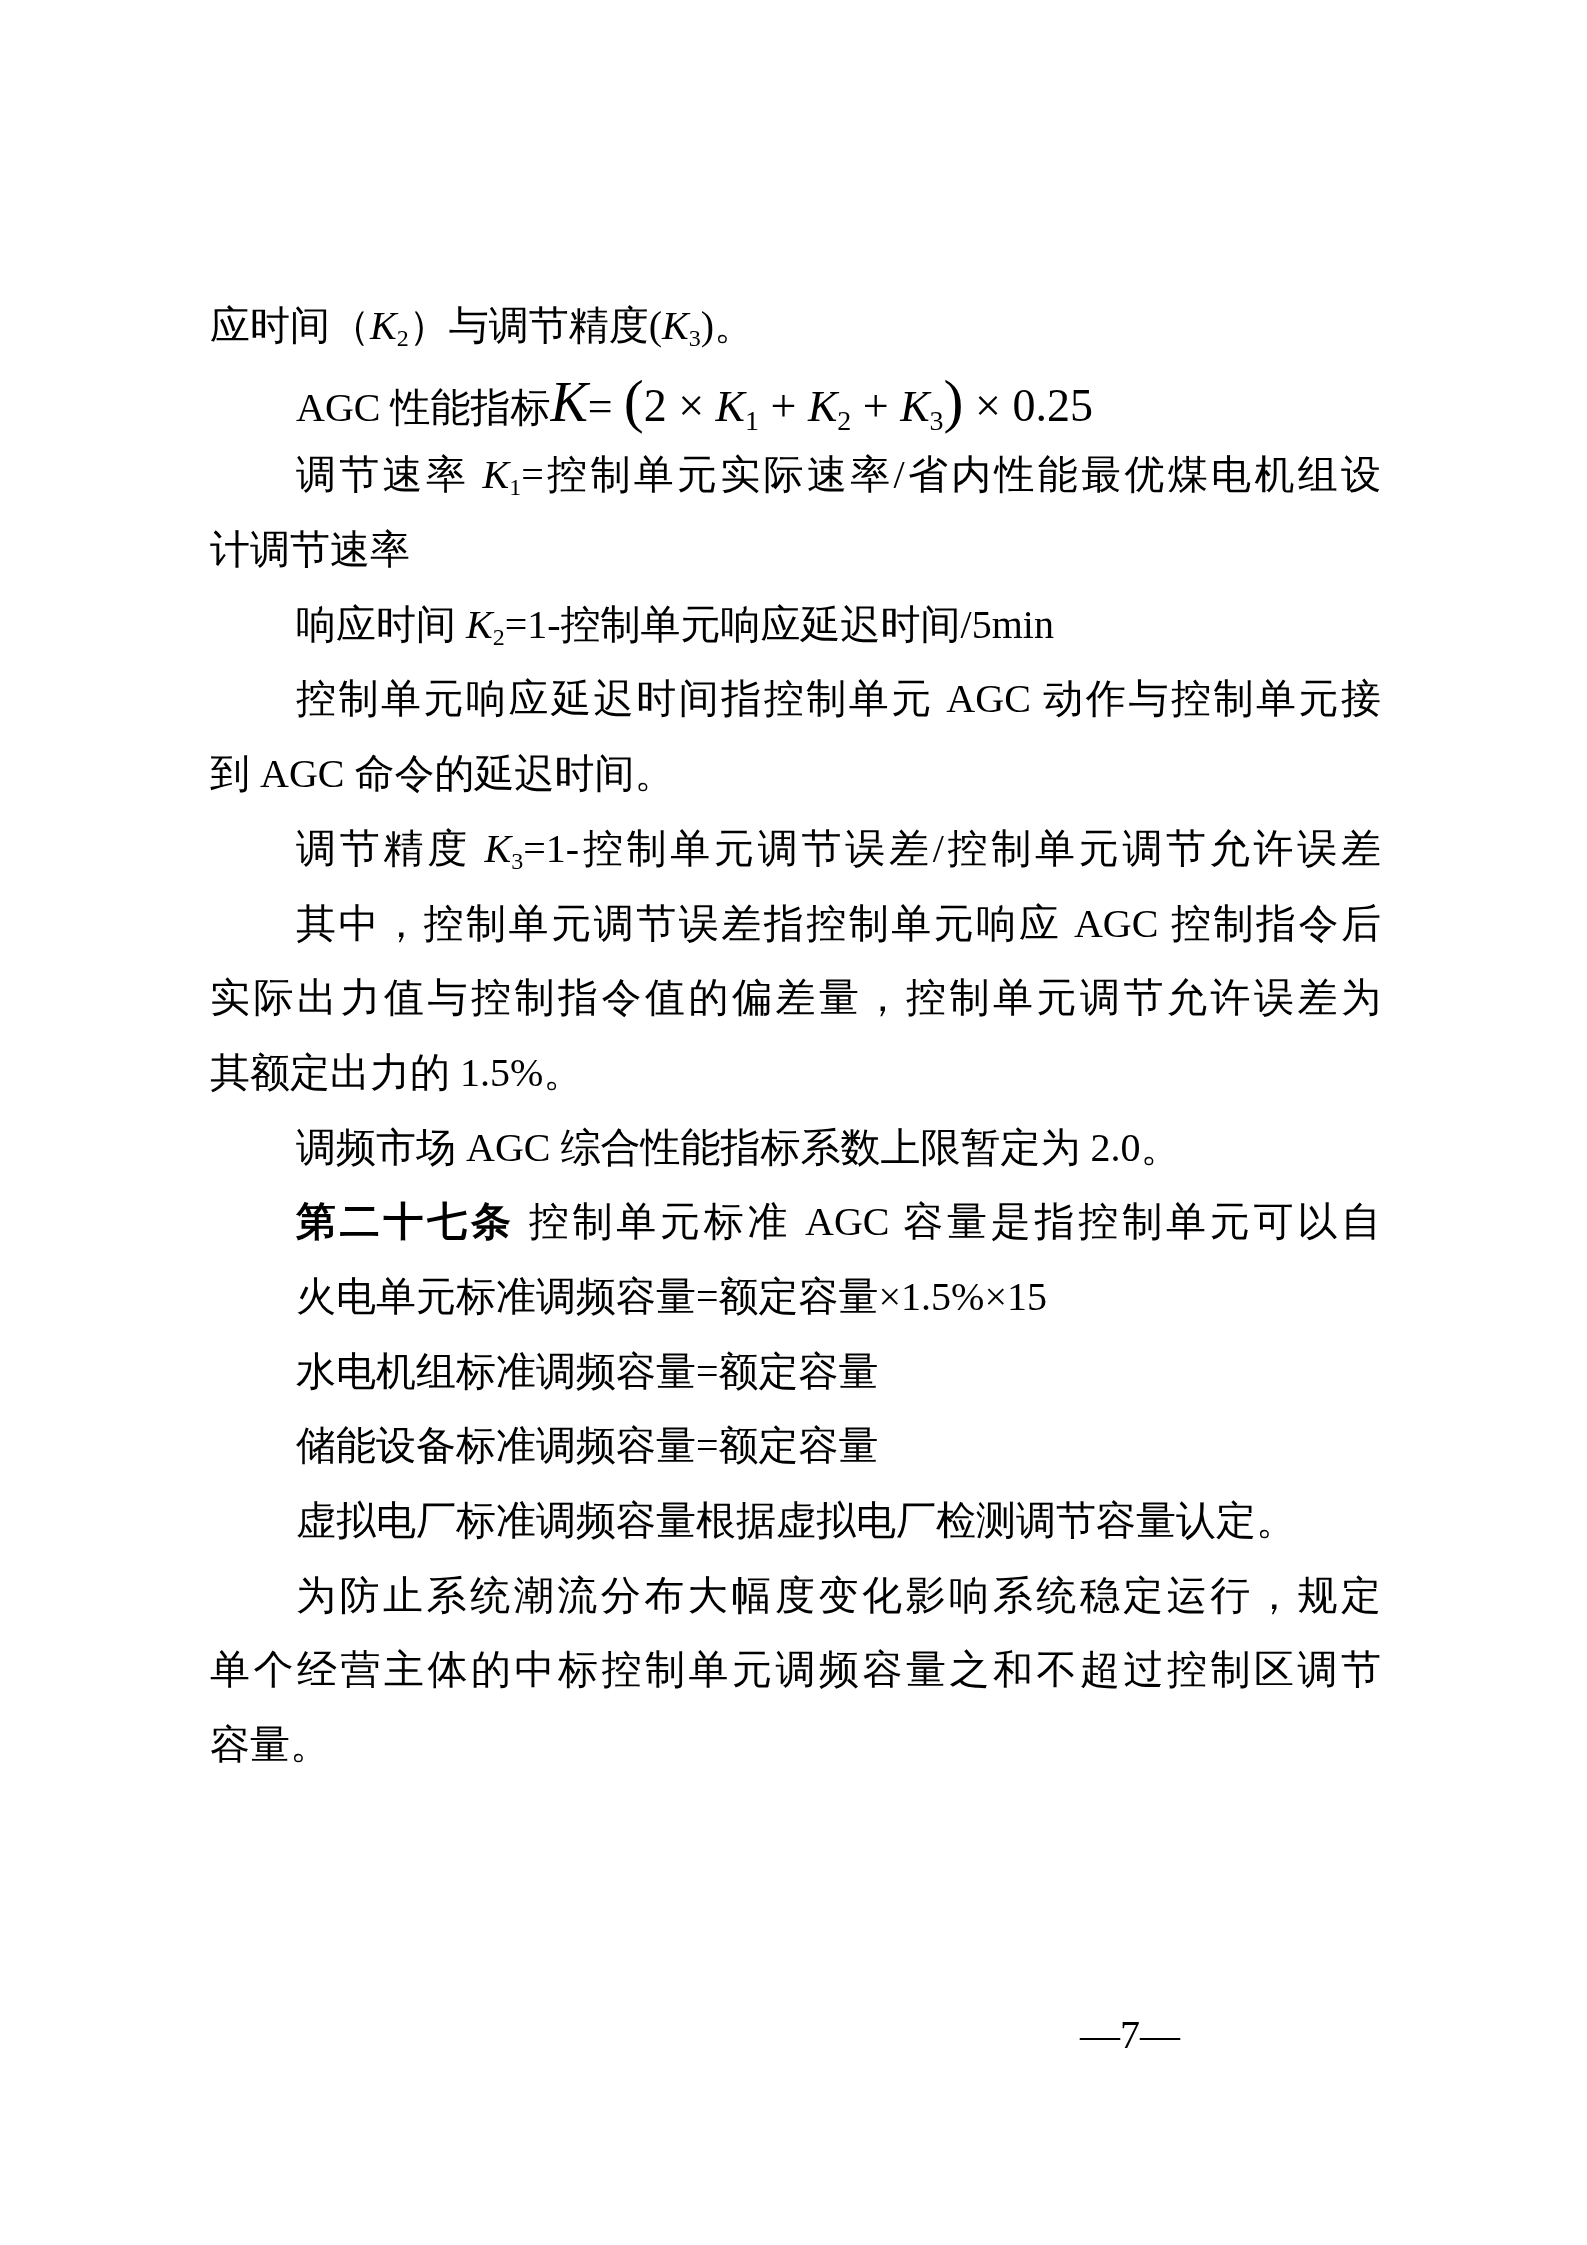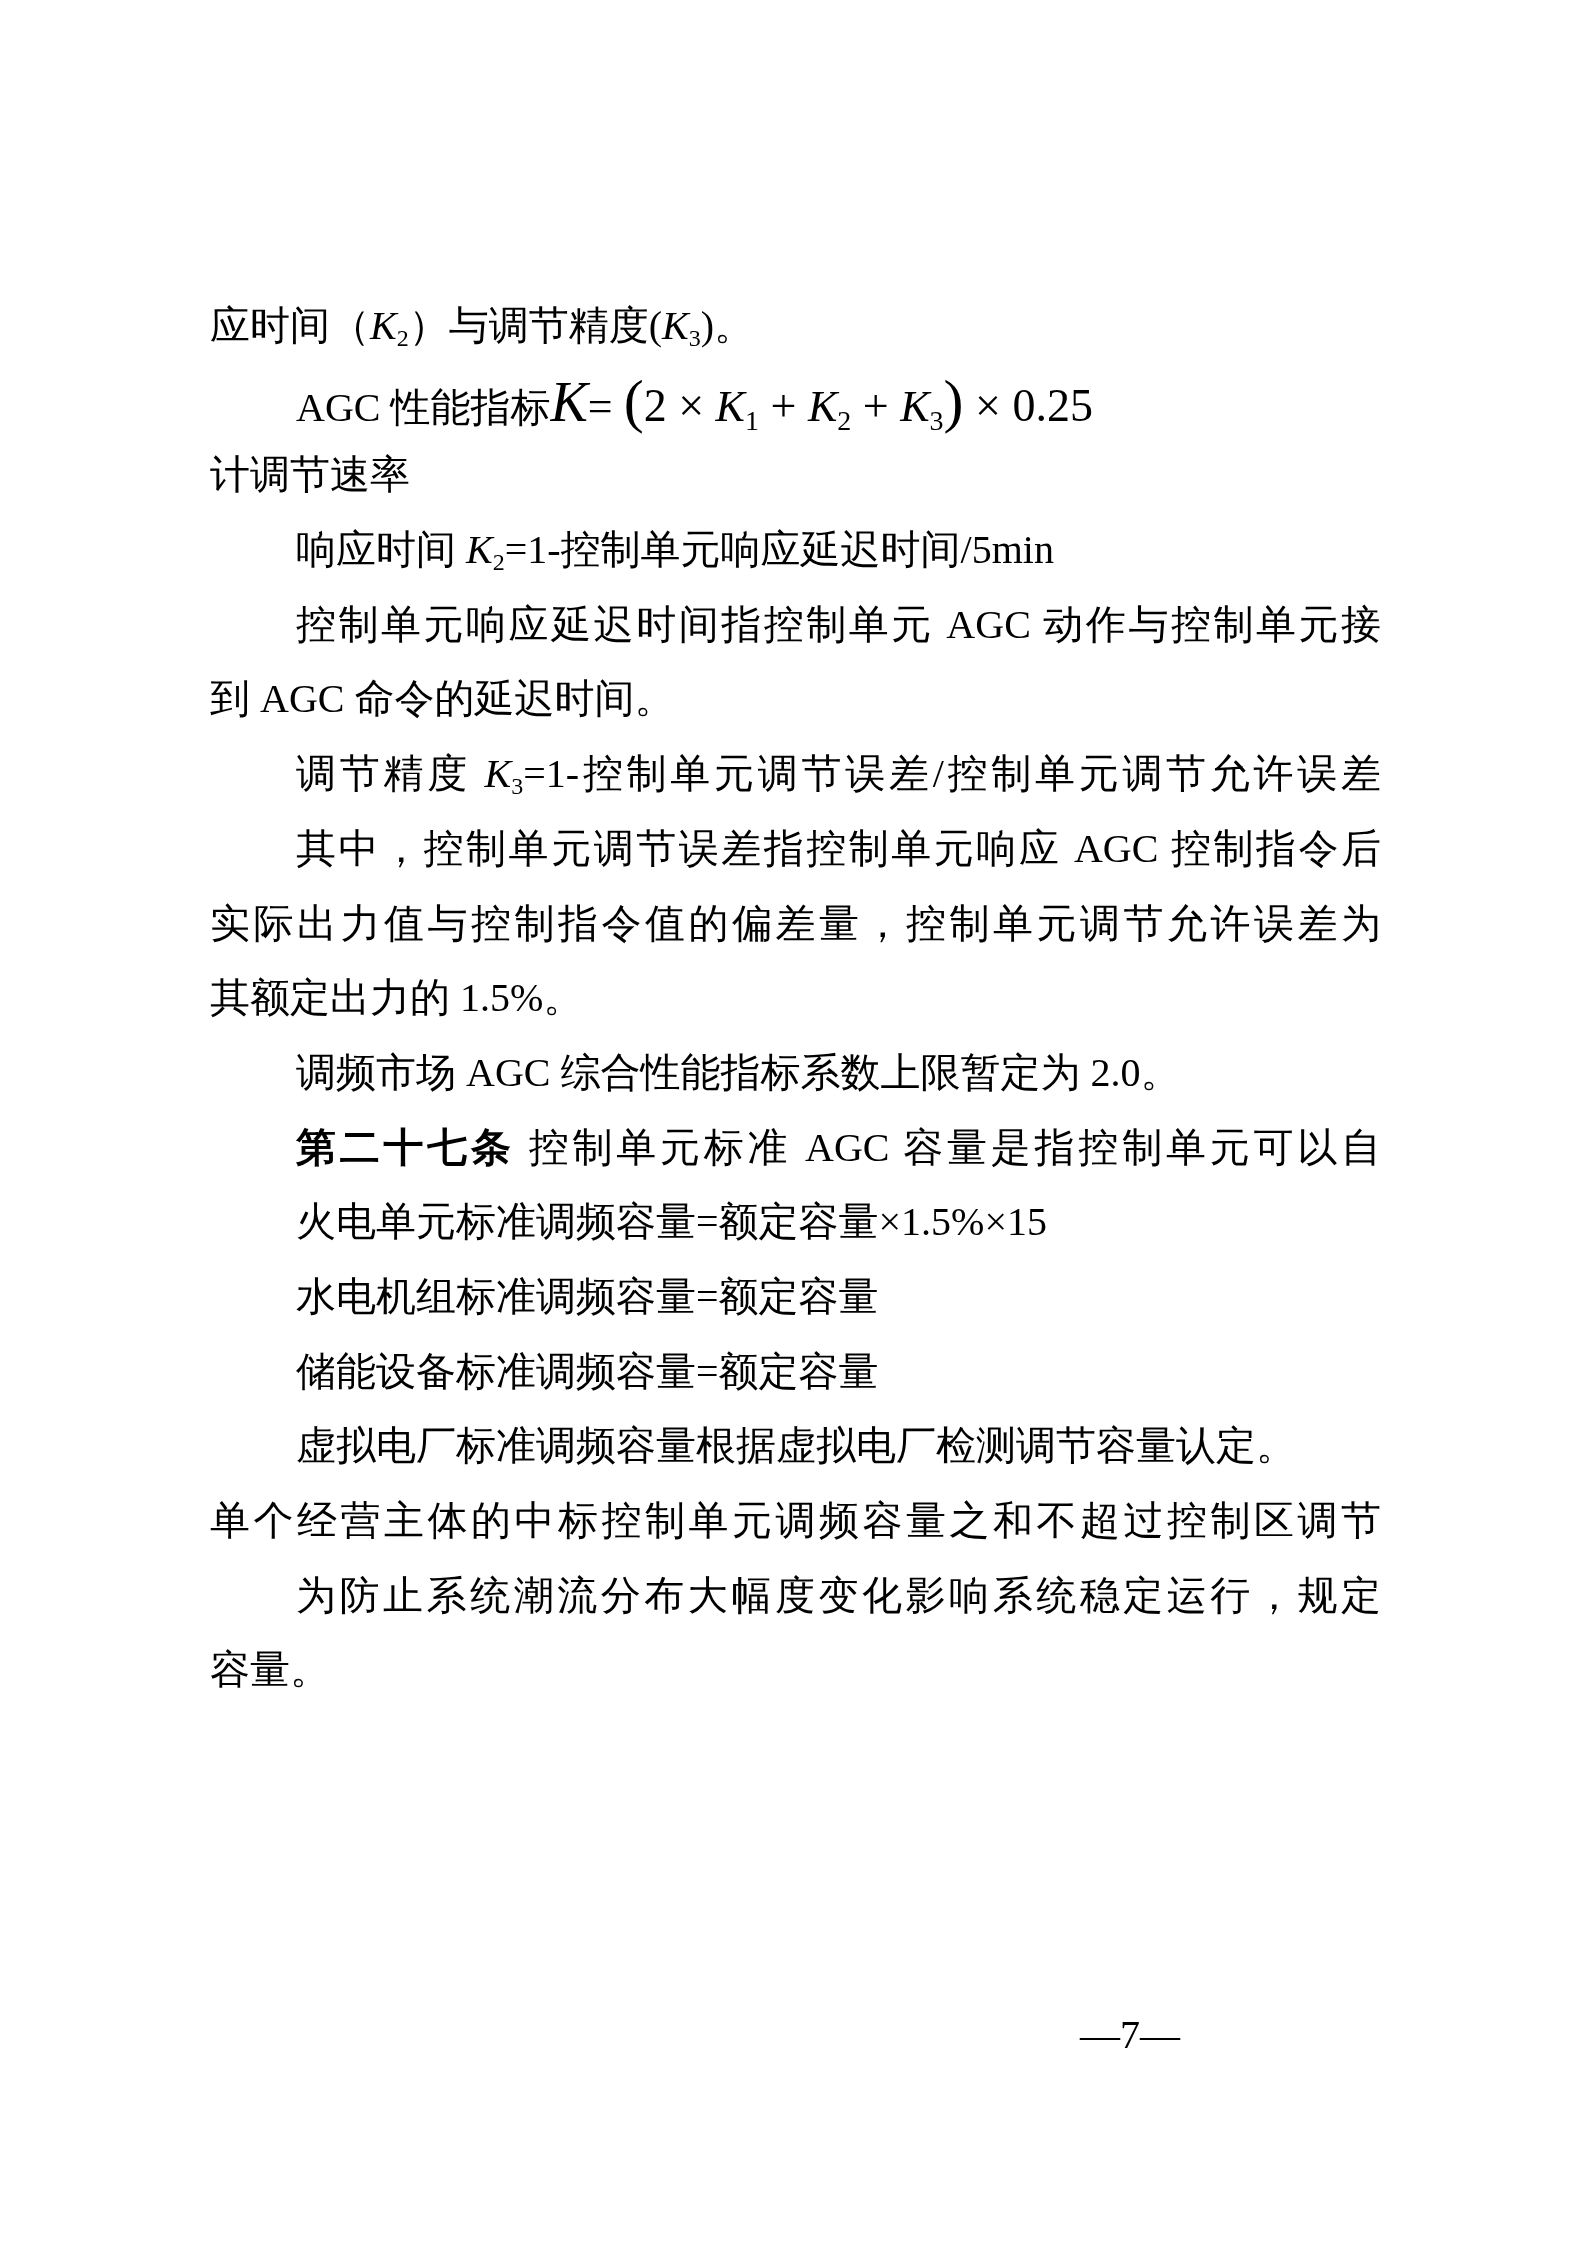--- a/index.html
+++ b/index.html
@@ -48,32 +48,33 @@
     font-family: "Liberation Serif", "DejaVu Serif", serif;
   }
 </style>
 </head>
 <body>
 
 <div class="page">
   <div class="content">
       <div class="line"><span>应时间（</span><span class="s-i">K</span><span class="s-sub">2</span><span>）与调节精度(</span><span class="s-i">K</span><span class="s-sub">3</span><span>)。</span></div>
       <div class="line ind"><span>AGC 性能指标</span><span class="s-fK">K</span><span class="s-feq">= </span><span class="s-fp">(</span><span class="s-f">2 × </span><span class="s-fk">K</span><span class="s-fsub">1</span><span class="s-f"> + </span><span class="s-fk">K</span><span class="s-fsub">2</span><span class="s-f"> + </span><span class="s-fk">K</span><span class="s-fsub">3</span><span class="s-fp">)</span><span class="s-f"> × 0.25</span></div>
+      <div class="line ind j"><span>调节速率 </span><span class="s-i">K</span><span class="s-sub">1</span><span>=控制单元实际速率/省内性能最优煤电机组设</span></div>
       <div class="line"><span>计调节速率</span></div>
       <div class="line ind"><span>响应时间 </span><span class="s-i">K</span><span class="s-sub">2</span><span>=1-控制单元响应延迟时间/5min</span></div>
       <div class="line ind j"><span>控制单元响应延迟时间指控制单元 AGC 动作与控制单元接</span></div>
       <div class="line"><span>到 AGC 命令的延迟时间。</span></div>
       <div class="line ind j"><span>调节精度 </span><span class="s-i">K</span><span class="s-sub">3</span><span>=1-控制单元调节误差/控制单元调节允许误差</span></div>
       <div class="line ind j"><span>其中，控制单元调节误差指控制单元响应 AGC 控制指令后</span></div>
       <div class="line j"><span>实际出力值与控制指令值的偏差量，控制单元调节允许误差为</span></div>
       <div class="line"><span>其额定出力的 1.5%。</span></div>
       <div class="line ind"><span>调频市场 AGC 综合性能指标系数上限暂定为 2.0。</span></div>
       <div class="line ind j"><span class="s-b">第二十七条</span><span> 控制单元标准 AGC 容量是指控制单元可以自</span></div>
       <div class="line ind"><span>火电单元标准调频容量=额定容量×1.5%×15</span></div>
       <div class="line ind"><span>水电机组标准调频容量=额定容量</span></div>
       <div class="line ind"><span>储能设备标准调频容量=额定容量</span></div>
       <div class="line ind"><span>虚拟电厂标准调频容量根据虚拟电厂检测调节容量认定。</span></div>
+      <div class="line ind j"><span>为防止系统潮流分布大幅度变化影响系统稳定运行，规定</span></div>
       <div class="line j"><span>单个经营主体的中标控制单元调频容量之和不超过控制区调节</span></div>
-      <div class="line ind j"><span>为防止系统潮流分布大幅度变化影响系统稳定运行，规定</span></div>
       <div class="line"><span>容量。</span></div>
     </div>
   <div class="page-number">—7—</div>
 </div>
 
 </body></html>

